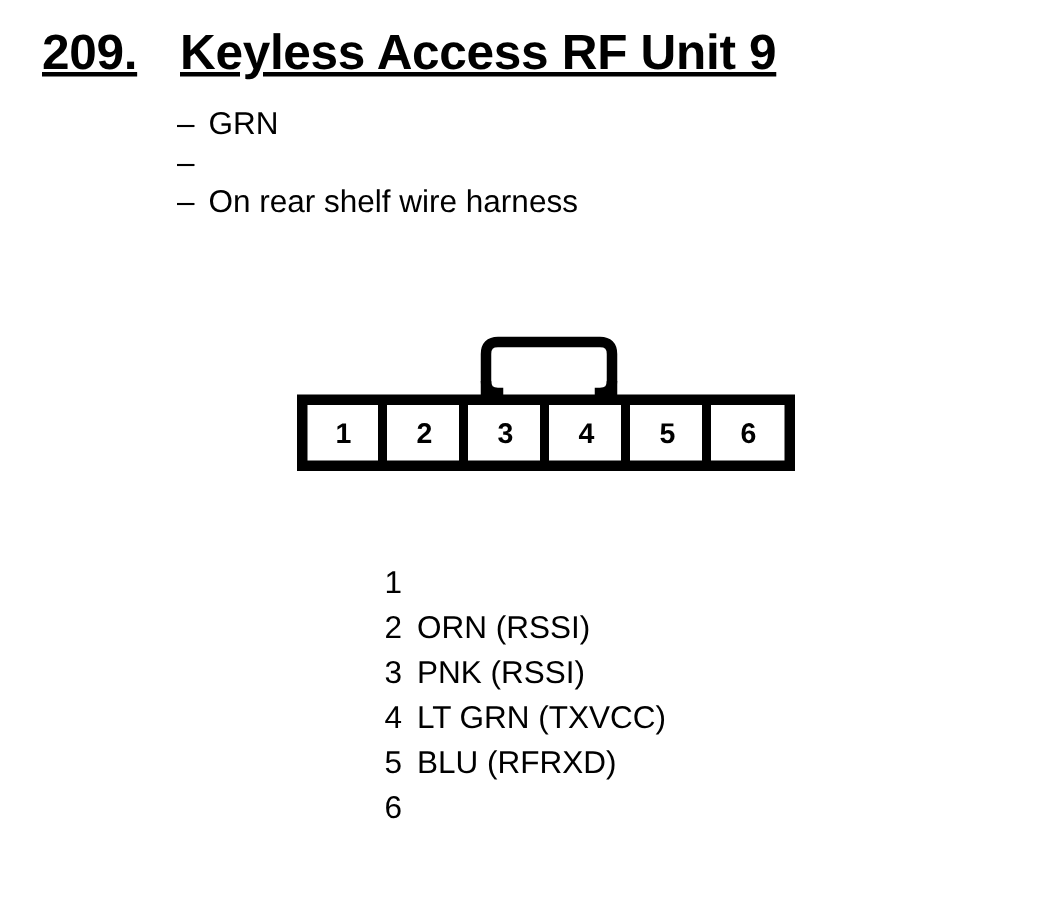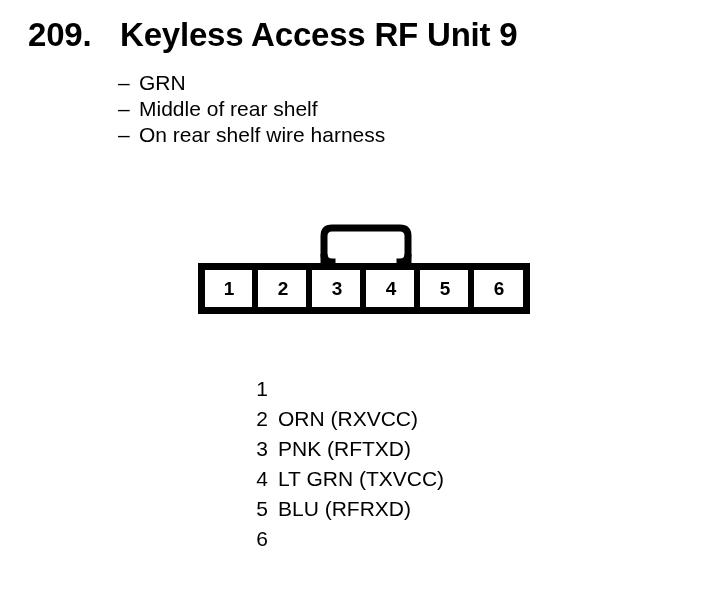--- a/index.html
+++ b/index.html
@@ -22,20 +22,21 @@
     position: absolute;
     left: 28px;
     top: 17px;
     font-size: 33px;
     line-height: 36px;
     font-weight: bold;
     letter-spacing: -0.2px;
     white-space: nowrap;
     display: flex;
     align-items: center;
+    text-decoration: underline;
   }
   #page-title .num {
     display: inline-block;
     min-width: 92px;
   }
 
   
   #notes {
     position: absolute;
     left: 118px;
@@ -92,21 +93,20 @@
   <span>Keyless Access RF Unit 9</span>
 </div>
 
 <div id="notes">
   <div class="note-line">
     <span class="dash">–</span>
     <span>GRN</span>
   </div>
   <div class="note-line">
     <span class="dash">–</span>
-    <span>Middle of rear shelf</span>
   </div>
   <div class="note-line">
     <span class="dash">–</span>
     <span>On rear shelf wire harness</span>
   </div>
 </div>
 
 <div id="connector">
   <svg width="332" height="90" viewBox="0 0 332 90" xmlns="http://www.w3.org/2000/svg">
 
@@ -143,25 +143,25 @@
     </g>
   </svg>
 </div>
 
 <div id="pin-legend">
   <div class="pin-row">
     <span class="pin-num">1</span>
   </div>
   <div class="pin-row">
     <span class="pin-num">2</span>
-    <span class="pin-desc">ORN (RXVCC)</span>
+    <span class="pin-desc">ORN (RSSI)</span>
   </div>
   <div class="pin-row">
     <span class="pin-num">3</span>
-    <span class="pin-desc">PNK (RFTXD)</span>
+    <span class="pin-desc">PNK (RSSI)</span>
   </div>
   <div class="pin-row">
     <span class="pin-num">4</span>
     <span class="pin-desc">LT GRN (TXVCC)</span>
   </div>
   <div class="pin-row">
     <span class="pin-num">5</span>
     <span class="pin-desc">BLU (RFRXD)</span>
   </div>
   <div class="pin-row">

